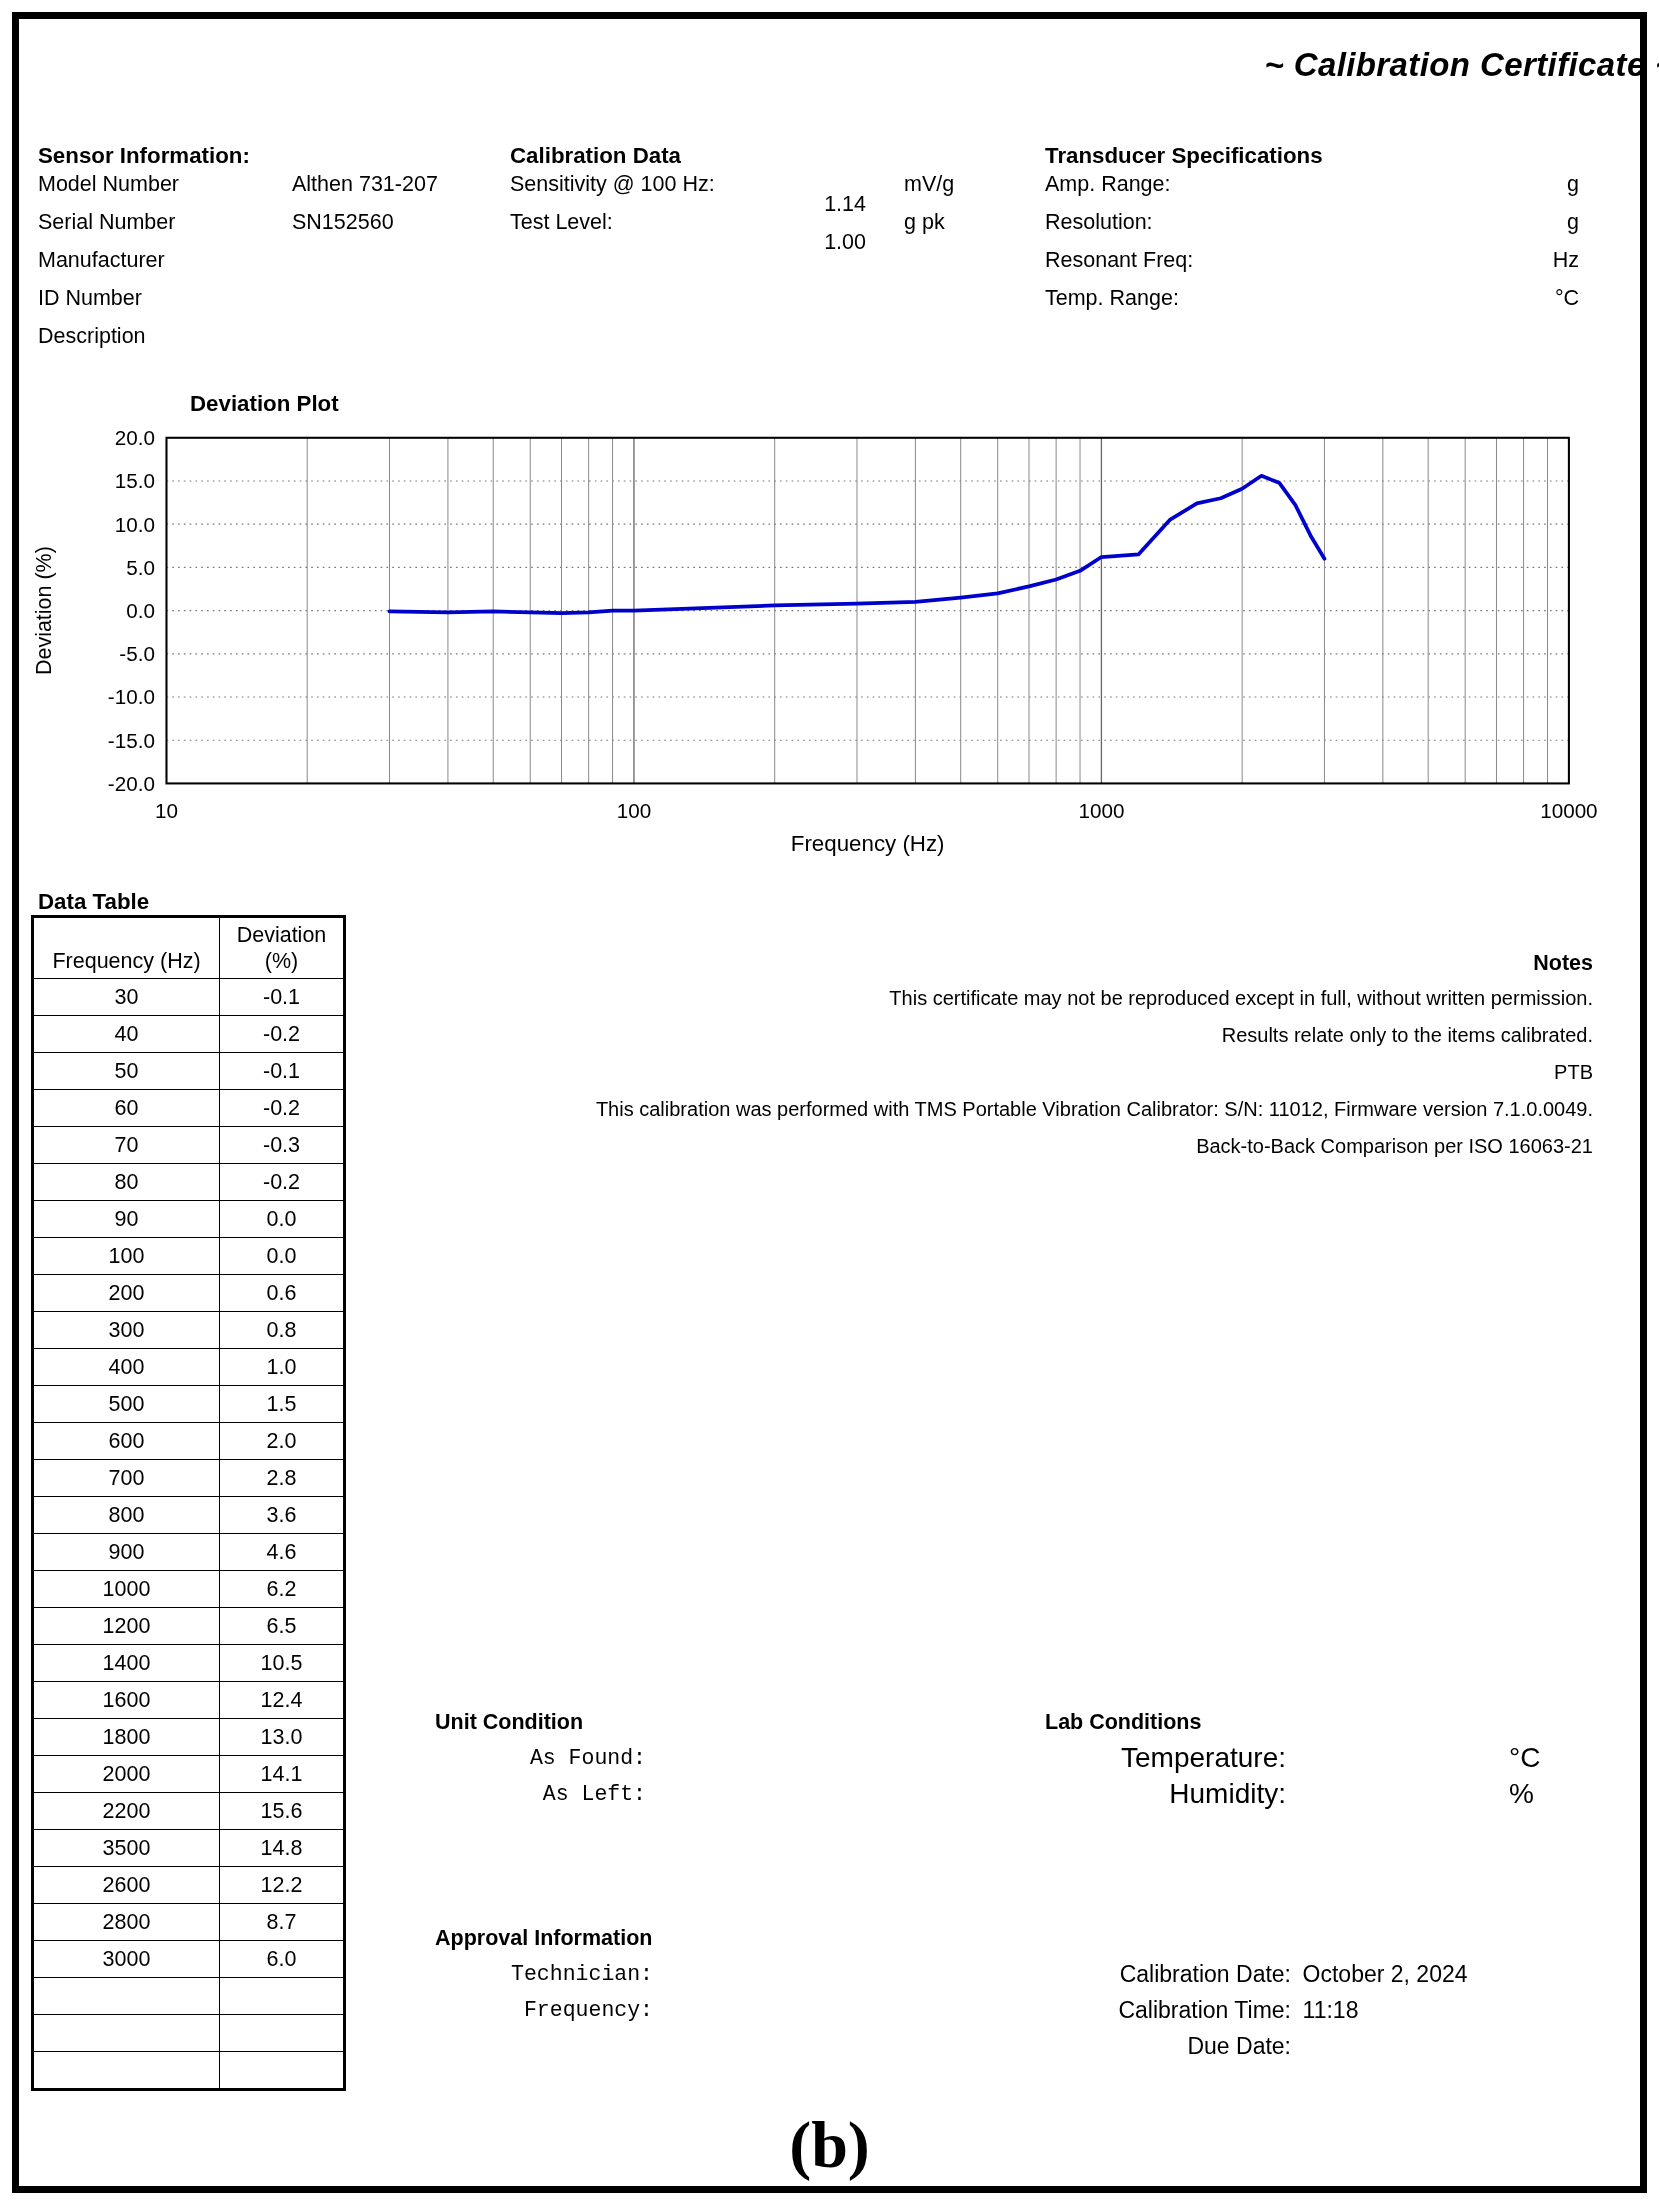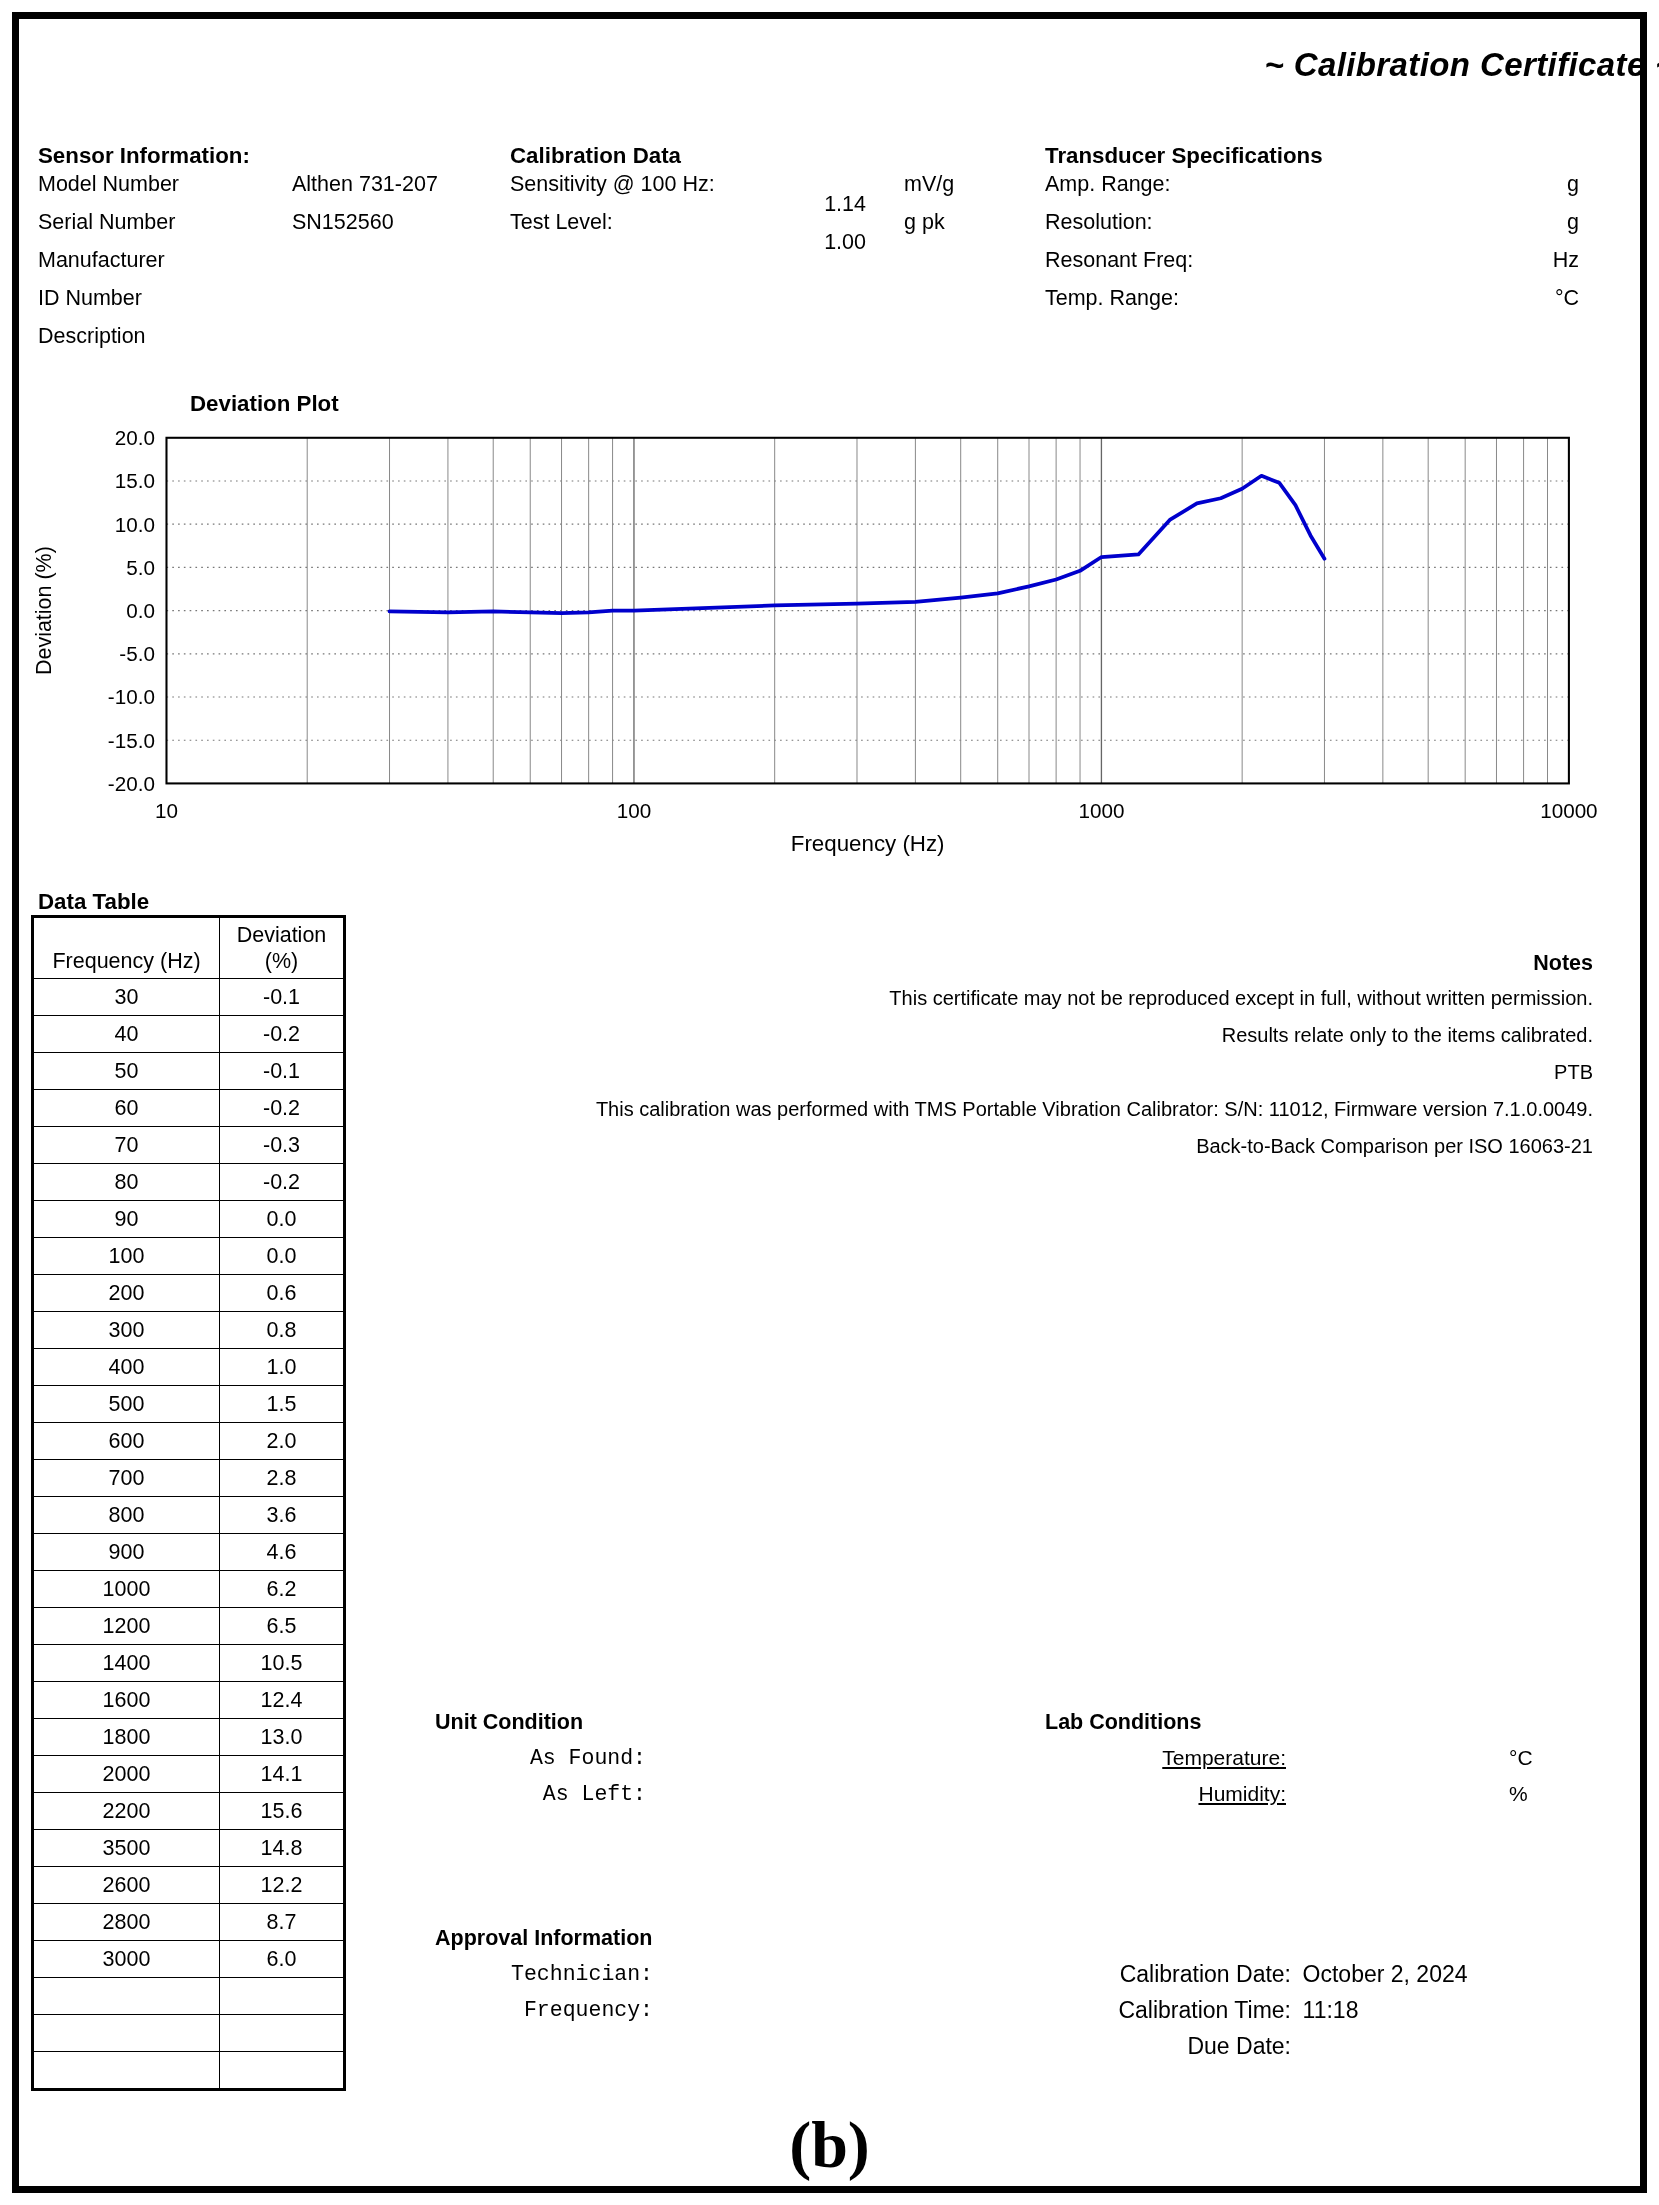--- a/index.html
+++ b/index.html
@@ -40,21 +40,21 @@
 
   #notes-block   { left:435px; top:949px; width:1158px;text-align:right; }
   .note-line     { height:37px; font-size:20px; line-height:26px; }
 
   #unit-cond-block { left:435px; top:1708px; width:211px; }
   #lab-cond-block  { left:1045px; top:1708px; width:546px; }
   #approval-block  { left:435px; top:1924px; width:218px; }
   #dates-block     { left:827px; top:1960px; width:786px; }
 
   .rt-row  { height:36px; font-size:21.5px; line-height:28px; text-align:right;font-family:Liberation Mono, monospace; }
-  .lab-row { position:relative; height:36px; font-size:21px; line-height:28px;text-decoration:underline; }
+  .lab-row { position:relative; height:36px; font-size:28px; line-height:28px; }
   .lab-lbl { width:241px; text-align:right; }
   .lab-unit{ position:absolute; left:464px; top:0; }
   .date-row{ display:flex; height:36px; font-size:23px; line-height:28px; }
   .date-lbl{ width:464px; text-align:right; flex:none; }
   .date-val{ margin-left:11.6px; }
 
   .caption { left:0; width:100%; top:2108px; text-align:center;
              font-family:"Liberation Serif", serif; font-weight:bold; font-size:66px; line-height:73px; }
 </style>
 </head>

